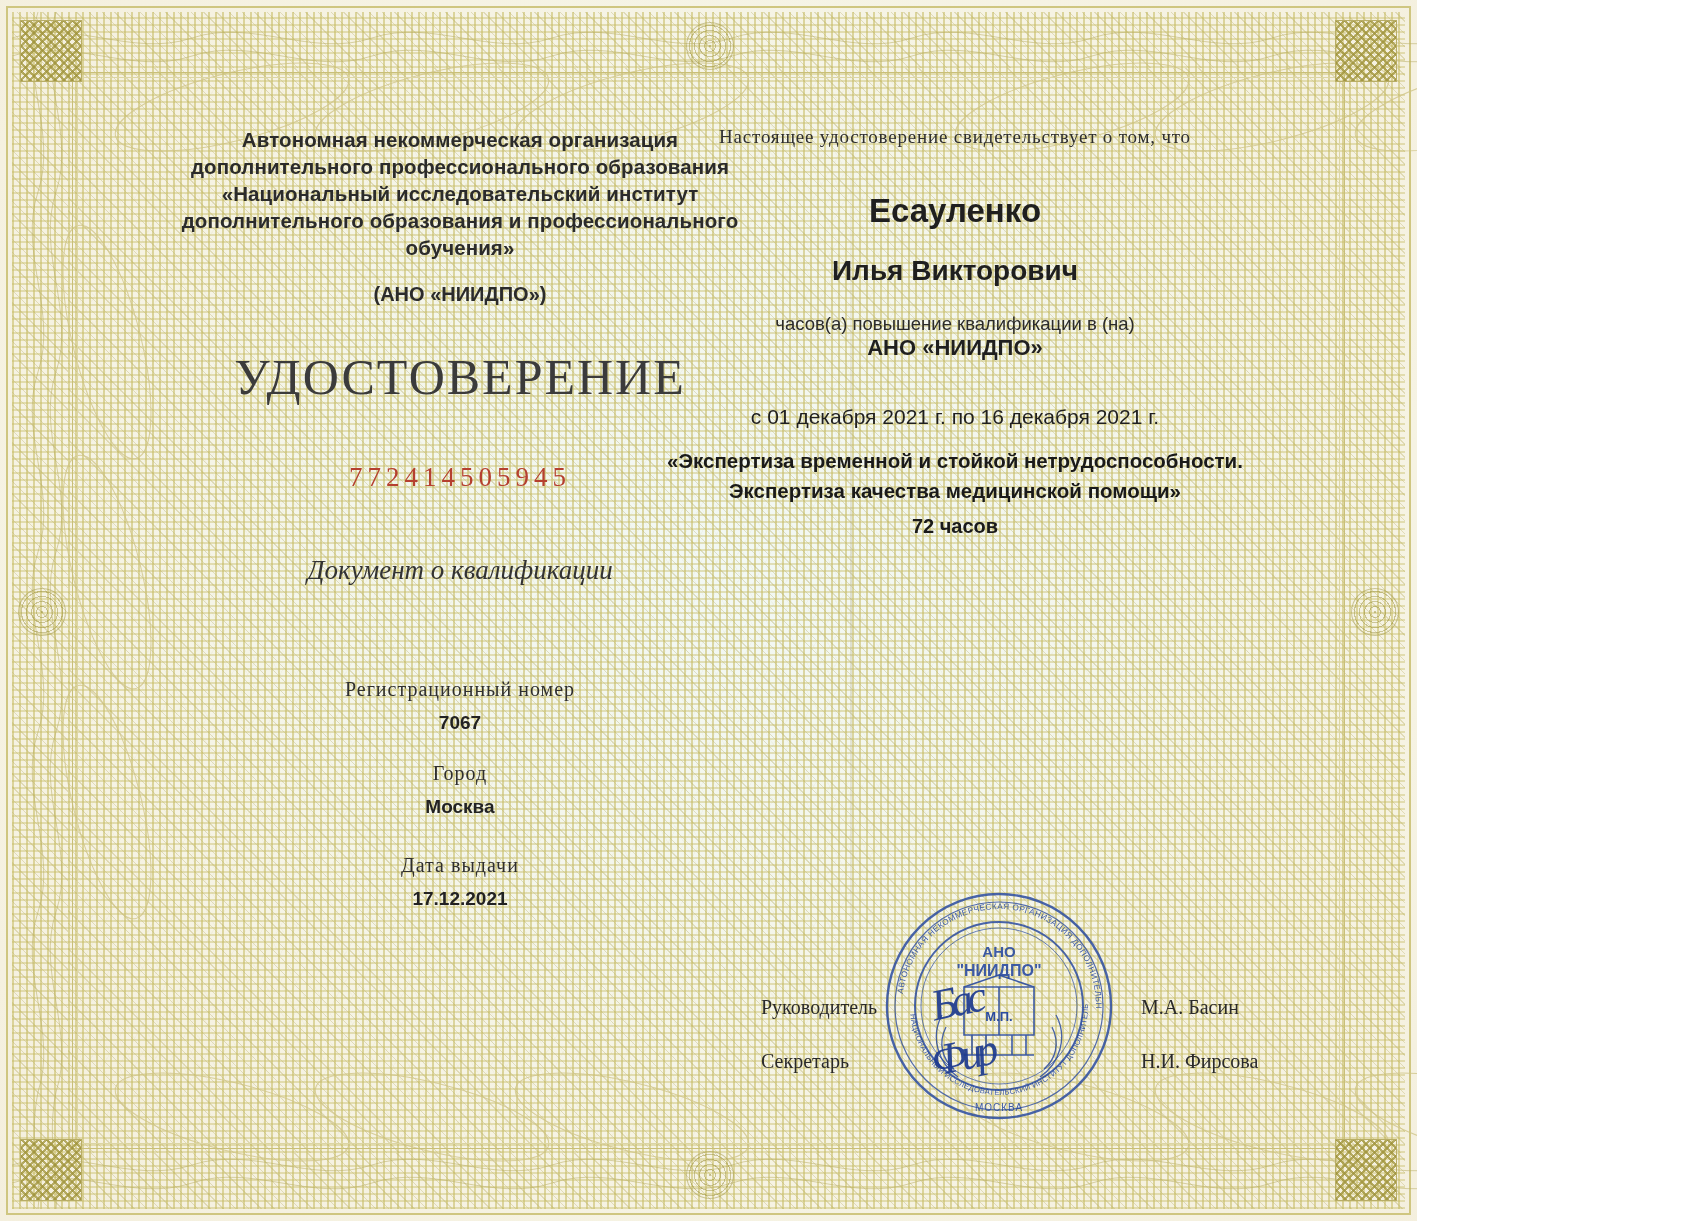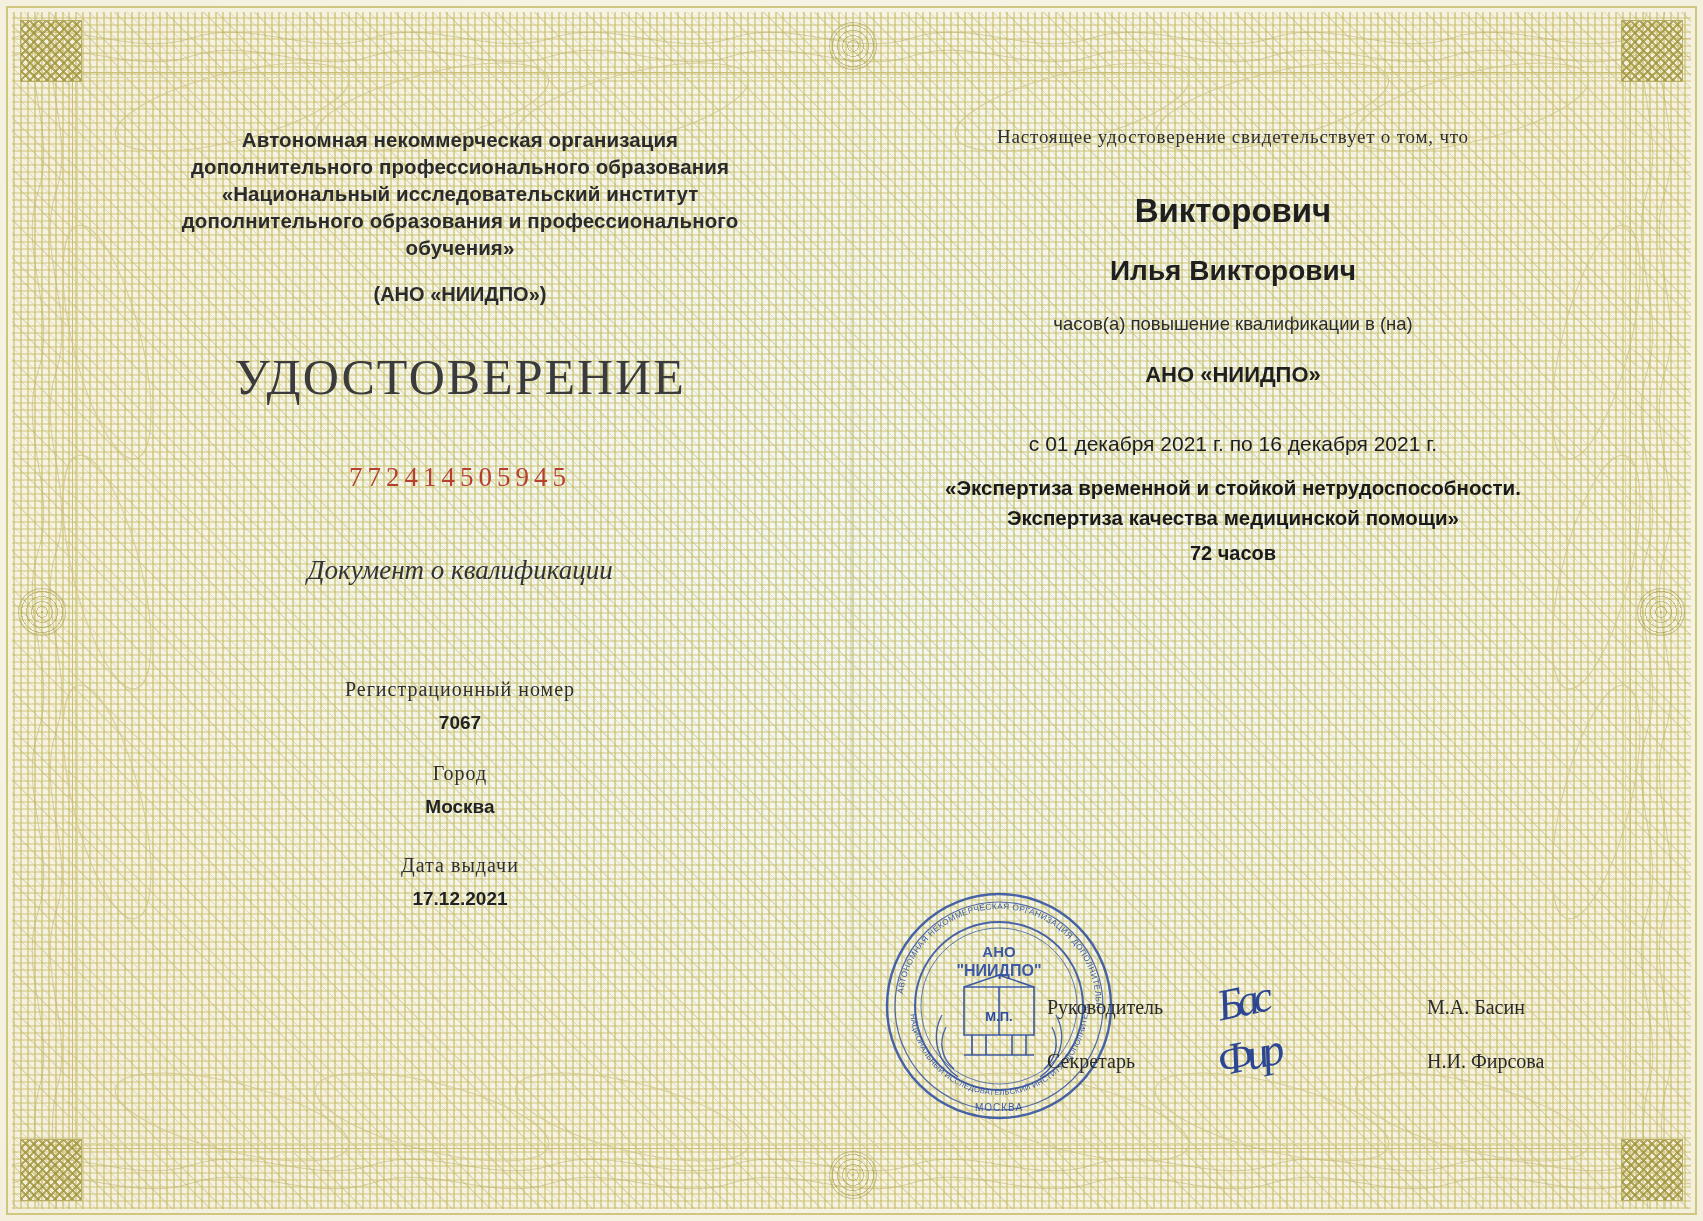--- a/index.html
+++ b/index.html
@@ -10,21 +10,21 @@
   }
   body {
     width: 1703px;
     height: 1221px;
     font-family: "Liberation Sans", sans-serif;
     overflow: hidden;
   }
 
   .page {
     position: relative;
-    width: 1703px;
+    width: 1417px;
     height: 1221px;
     background:
       radial-gradient(ellipse at 52% 46%, #f2f8f4 0%, #f4f6ec 38%, #f6f3e3 66%, #f4efdd 100%);
     box-sizing: border-box;
     overflow: hidden;
   }
 
   
   .border-outer {
     position: absolute;
@@ -113,21 +113,21 @@
   .col-left {
     position: absolute;
     left: 20px;
     top: 40px;
     width: 700px;
     text-align: center;
     color: #2b2b2b;
   }
   .col-right {
     position: absolute;
-    right: 10px;
+    right: 2px;
     top: 40px;
     width: 740px;
     text-align: center;
     color: #2b2b2b;
   }
 
   .org-name {
     font-size: 20.5px;
     font-weight: bold;
     line-height: 1.32;
@@ -203,21 +203,20 @@
     font-size: 28px;
     font-weight: bold;
     color: #1f1f1f;
   }
   .r-passed {
     margin-top: 26px;
     font-size: 18.5px;
     color: #2b2b2b;
   }
   .r-place {
-    margin-top: 27px;
     font-size: 22px;
     font-weight: bold;
     color: #1f1f1f;
   }
   .r-period {
     margin-top: 44px;
     font-size: 21px;
     color: #1f1f1f;
   }
   .r-prog-label {
@@ -389,21 +388,21 @@
       </div>
 
       <div class="date-block">
         <div class="field-label">Дата выдачи</div>
         <div class="field-value">17.12.2021</div>
       </div>
     </div>
 
     <div class="col-right">
       <div class="r-lead">Настоящее удостоверение свидетельствует о том, что</div>
-      <div class="r-surname">Викторович</div>
+      <div class="r-surname">Есауленко</div>
       <div class="r-firstname">Илья Викторович</div>
       <div class="r-passed">часов(а) повышение квалификации в (на)</div>
       <div class="r-place">АНО «НИИДПО»</div>
       <div class="r-period">с 01 декабря 2021 г. по 16 декабря 2021 г.</div>
       <div class="r-prog-name">«Экспертиза временной и стойкой нетрудоспособности. Экспертиза качества медицинской помощи»</div>
       <div class="r-vol-value">72 часов</div>
     </div>
   </div>
 
   <div class="stamp">

